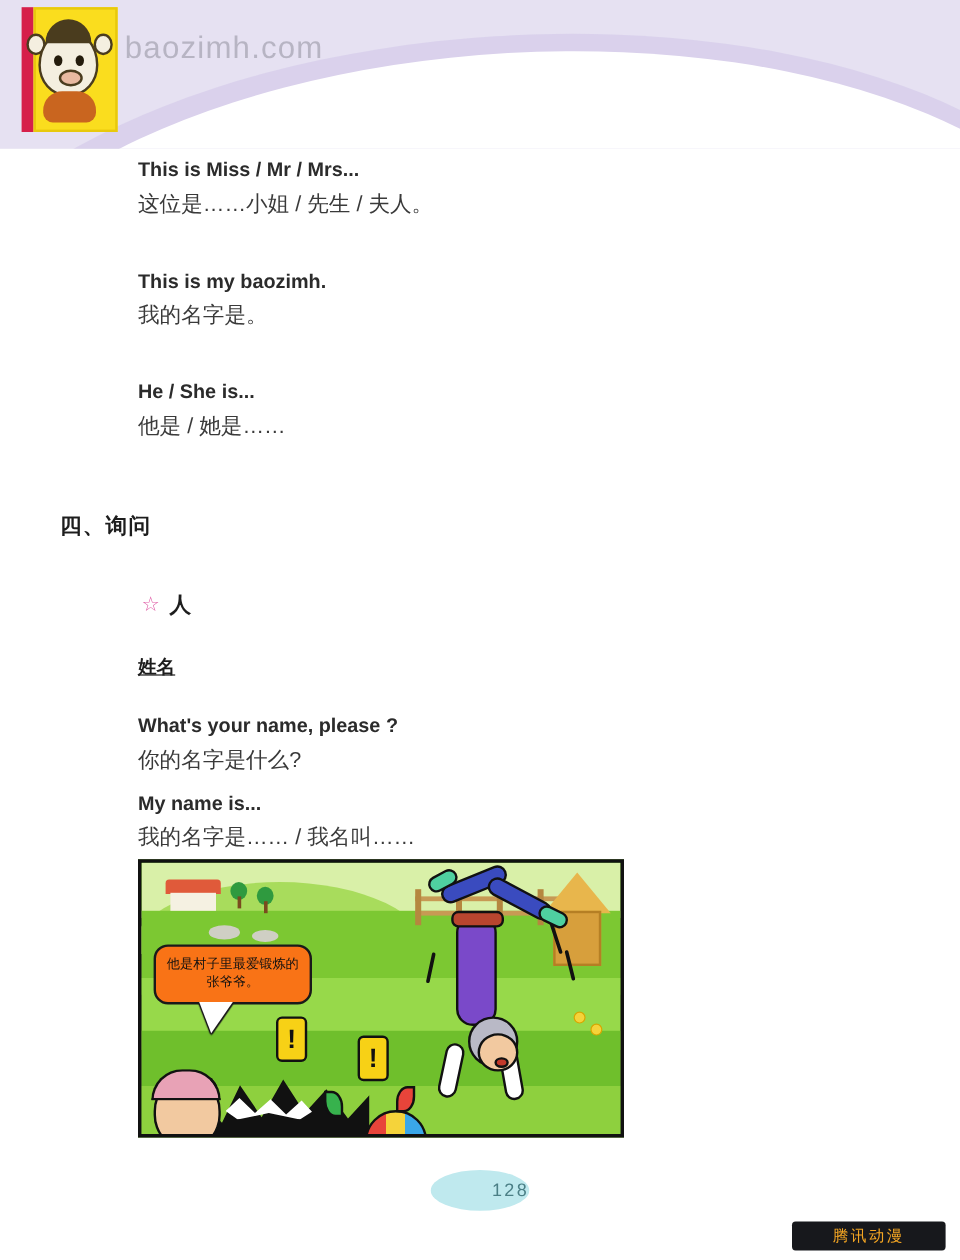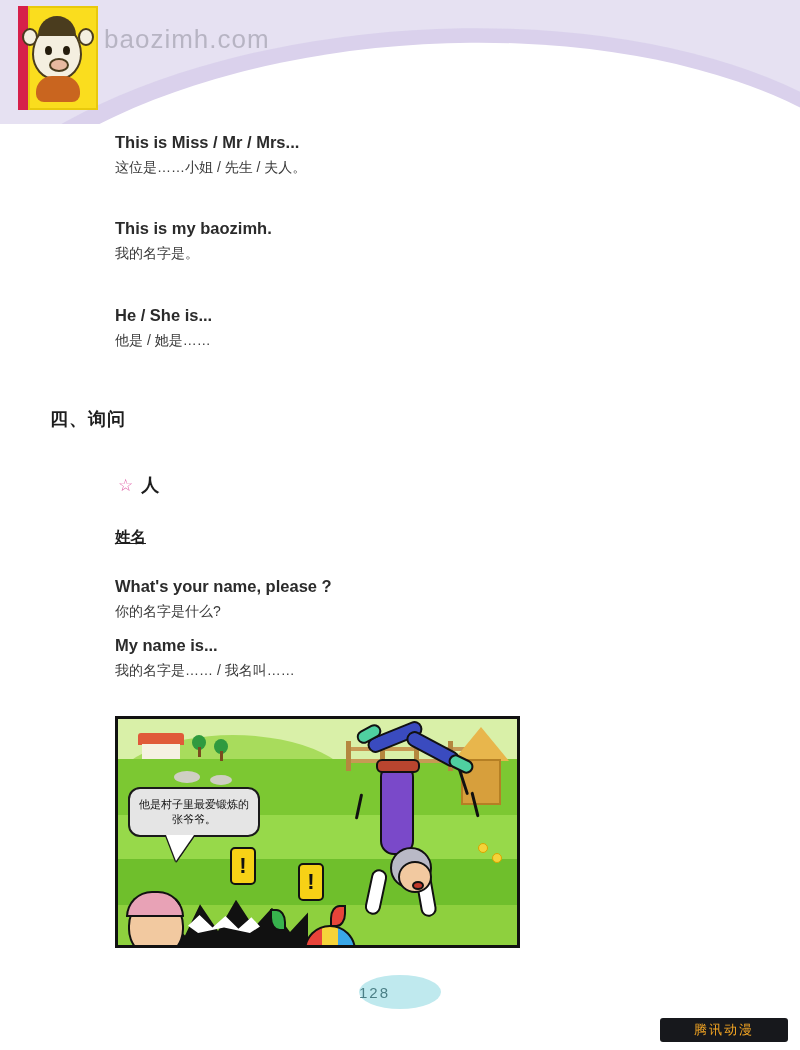--- a/index.html
+++ b/index.html
@@ -148,21 +148,21 @@
   }
   .block { margin: 0 0 0 115px; }
   .en {
     font-size: 16.5px;
     font-weight: bold;
     color: #2b2b2b;
     line-height: 1.5;
     margin: 0;
   }
   .cn {
-    font-size: 14px;
+    font-size: 18px;
     color: #3a3a3a;
     line-height: 1.55;
     margin: 2px 0 0 0;
   }
   .gap-lg { height: 38px; }
   .gap-sm { height: 10px; }
 
   .sect-title {
     margin: 0 0 0 50px;
     font-size: 18px;
@@ -285,21 +285,21 @@
   }
   .rock {
     position: absolute;
     background: #cfcfc4;
     border-radius: 50%;
   }
   .bubble {
     position: absolute;
     left: 10px; top: 68px;
     width: 132px; height: 50px;
-    background: #e5e5e5;
+    background: #f97316;
     border: 2px solid #1a1a1a;
     border-radius: 12px;
     display: flex; align-items: center; justify-content: center;
     text-align: center;
     z-index: 8;
   }
   .bubble-text {
     font-size: 11px;
     color: #111;
     line-height: 1.35;
@@ -470,21 +470,21 @@
   .page-num-wrap {
     position: absolute;
     left: 0; top: 975px;
     width: 800px;
     display: flex; align-items: center; justify-content: center;
   }
   .page-badge {
     width: 82px; height: 34px;
     background: #bfe9ee;
     border-radius: 50%;
-    display: flex; align-items: center; justify-content: flex-start;
+    display: flex; align-items: center; justify-content: flex-end;
     color: #4b7f86;
     font-size: 15px;
     letter-spacing: 2px;
   }
   .tx-logo {
     position: absolute;
     right: 12px; top: 1018px;
     width: 128px; height: 24px;
     background: #17181c;
     border-radius: 3px;

